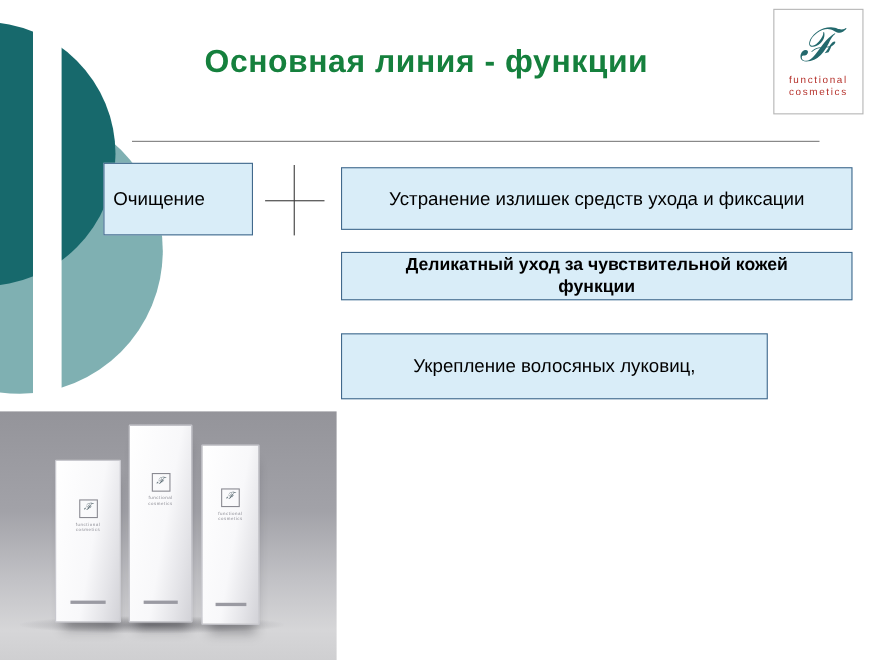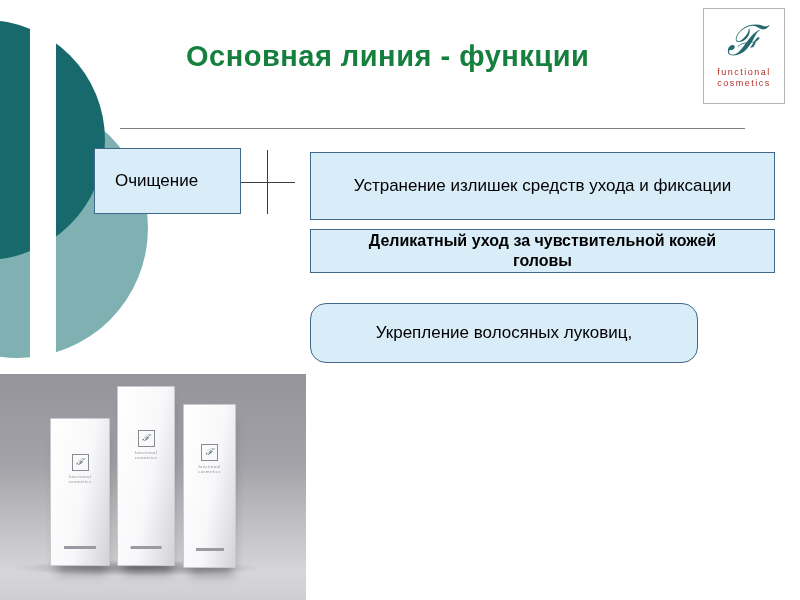--- a/index.html
+++ b/index.html
@@ -34,24 +34,24 @@
     display:block;font-size:9px;letter-spacing:1.5px;color:#b5302a;
   }
 
   
   .box{
     position:absolute;z-index:4;box-sizing:border-box;
     background:#d9edf8;border:1px solid #41698c;
     display:flex;align-items:center;justify-content:center;
     text-align:center;font-size:17px;line-height:1.25;
   }
-  .box-cleansing{left:94px;top:148px;width:147px;height:66px;justify-content:flex-start;padding-left:20px;text-align:left;}
-  .box-removal{left:310px;top:152px;width:465px;height:68px;}
+  .box-cleansing{left:94px;top:148px;width:136px;height:66px;justify-content:flex-start;padding-left:8px;text-align:left;}
+  .box-removal{left:310px;top:152px;width:465px;height:57px;}
   .box-delicate{left:310px;top:229px;width:465px;height:44px;font-weight:bold;font-size:16px;}
-  .box-strengthen{left:310px;top:303px;width:388px;height:60px;border-radius:16px;}
+  .box-strengthen{left:310px;top:303px;width:388px;height:60px;}
   .box .line{display:block;}
 
   
   .plus{position:absolute;z-index:4;}
   .plus-v{position:absolute;left:267px;top:150px;width:1px;height:64px;background:#3c3c3c;}
   .plus-h{position:absolute;left:241px;top:182px;width:54px;height:1px;background:#3c3c3c;}
 
   
   .photo{
     position:absolute;left:0;top:374px;width:306px;height:226px;z-index:5;overflow:hidden;
@@ -109,21 +109,21 @@
     <div class="plus-h"></div>
   </div>
 
   <div class="box box-removal">
     <span class="line">Устранение излишек средств ухода и фиксации</span>
   </div>
 
   <div class="box box-delicate">
     <span>
       <span class="line">Деликатный уход за чувствительной кожей</span>
-      <span class="line">головы</span>
+      <span class="line">функции</span>
     </span>
   </div>
 
   <div class="box box-strengthen">
     <span>
       <span class="line">Укрепление волосяных луковиц,</span>
     </span>
   </div>
 
   <div class="photo">

